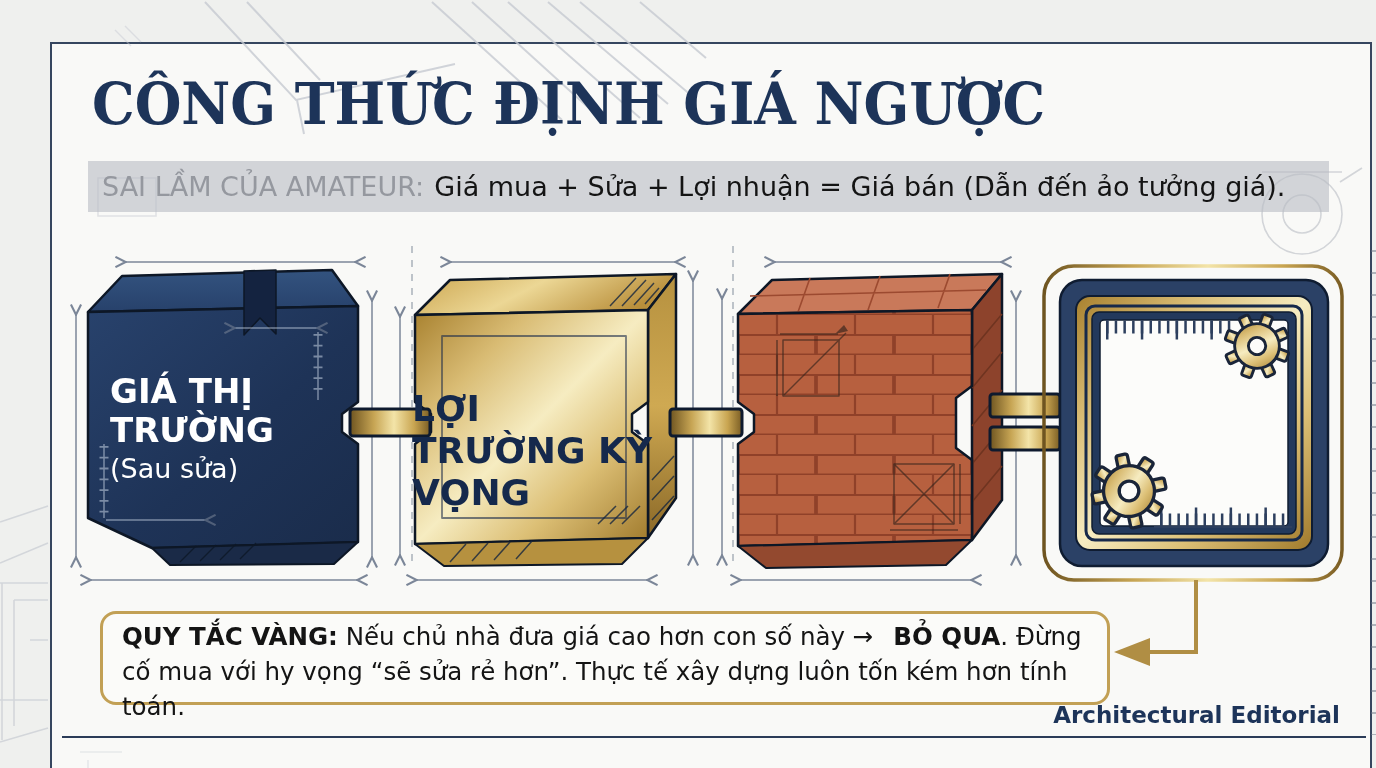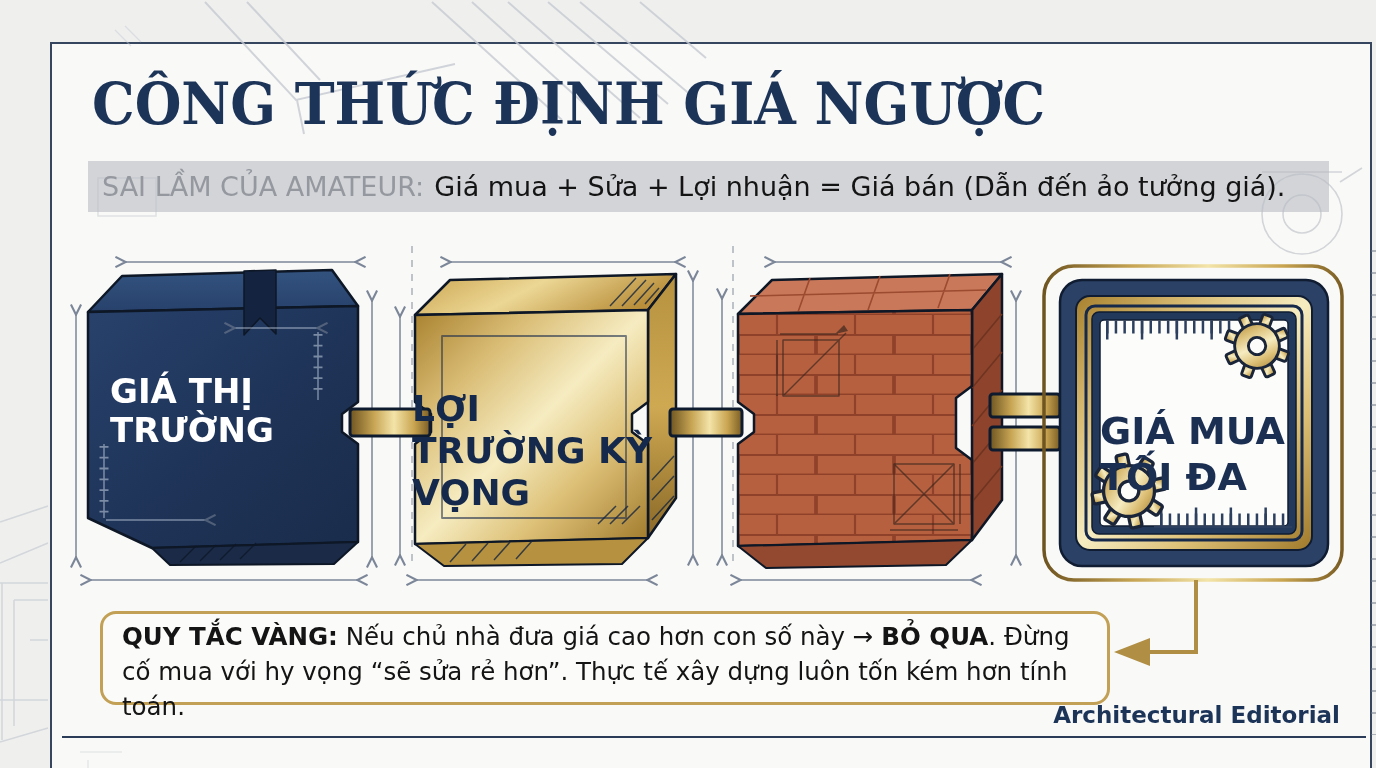--- a/index.html
+++ b/index.html
@@ -22,21 +22,21 @@
   .bl-1{left:110px;top:372px;width:230px;font-size:34px;color:#ffffff;}
   .bl-2{left:412px;top:388px;width:240px;font-size:36px;color:#15294c;}
   .bl-3{left:738px;top:392px;width:236px;font-size:33px;color:#ffffff;}
   .bl-4{left:1100px;top:408px;width:190px;font-size:38px;color:#1b2f52;line-height:1.22;}
   .block-sub{font-weight:normal;font-size:27px;margin-top:2px;}
   .rule-box{position:absolute;left:100px;top:611px;width:1010px;height:94px;
         box-sizing:border-box;background:#fbfbf9;border:3px solid #c2a055;border-radius:16px;}
   .rule-text{position:absolute;left:122px;top:620px;width:968px;font-size:24.5px;
         color:#141414;line-height:1.42;}
   .rule-text .b{font-weight:bold;}
-  .rule-text .hl{font-weight:bold;margin-left:8px;}
+  .rule-text .hl{font-weight:bold;margin-left:20px;}
   .footer-credit{position:absolute;right:36px;top:702px;font-size:23px;color:#1d3459;font-weight:bold;}
   .footer-rule{position:absolute;left:62px;top:736px;width:1304px;height:2px;background:#2b3c58;}
 </style>
 </head>
 <body>
 
 <div class="canvas">
 
   <div class="card"></div>
   <div class="mistake-bar"></div>
@@ -234,27 +234,25 @@
   </svg>
 
   <div class="page-title">CÔNG THỨC ĐỊNH GIÁ NGƯỢC</div>
 
   <div class="mistake-text">
     <span class="lbl">SAI LẦM CỦA AMATEUR:</span><span class="txt">Giá mua + Sửa + Lợi nhuận = Giá bán (Dẫn đến ảo tưởng giá).</span>
   </div>
 
   <div class="block-label bl-1">
     <div>GIÁ THỊ TRƯỜNG</div>
+    <div class="block-sub">(Sau sửa)</div>
   </div>
   <div class="block-label bl-2">
     <div>LỢI TRƯỜNG KỲ VỌNG</div>
   </div>
-  <div class="block-label bl-4">
-    <div>GIÁ MUA TỐI ĐA</div>
-  </div>
 
   <div class="rule-text">
     <span class="b">QUY TẮC VÀNG:</span><span> Nếu chủ nhà đưa giá cao hơn con số này →</span><span class="hl">BỎ QUA</span><span>. Đừng cố mua với hy vọng “sẽ sửa rẻ hơn”. Thực tế xây dựng luôn tốn kém hơn tính toán.</span>
   </div>
 
   <div class="footer-credit">Architectural Editorial</div>
   <div class="footer-rule"></div>
 
 </div>
 

